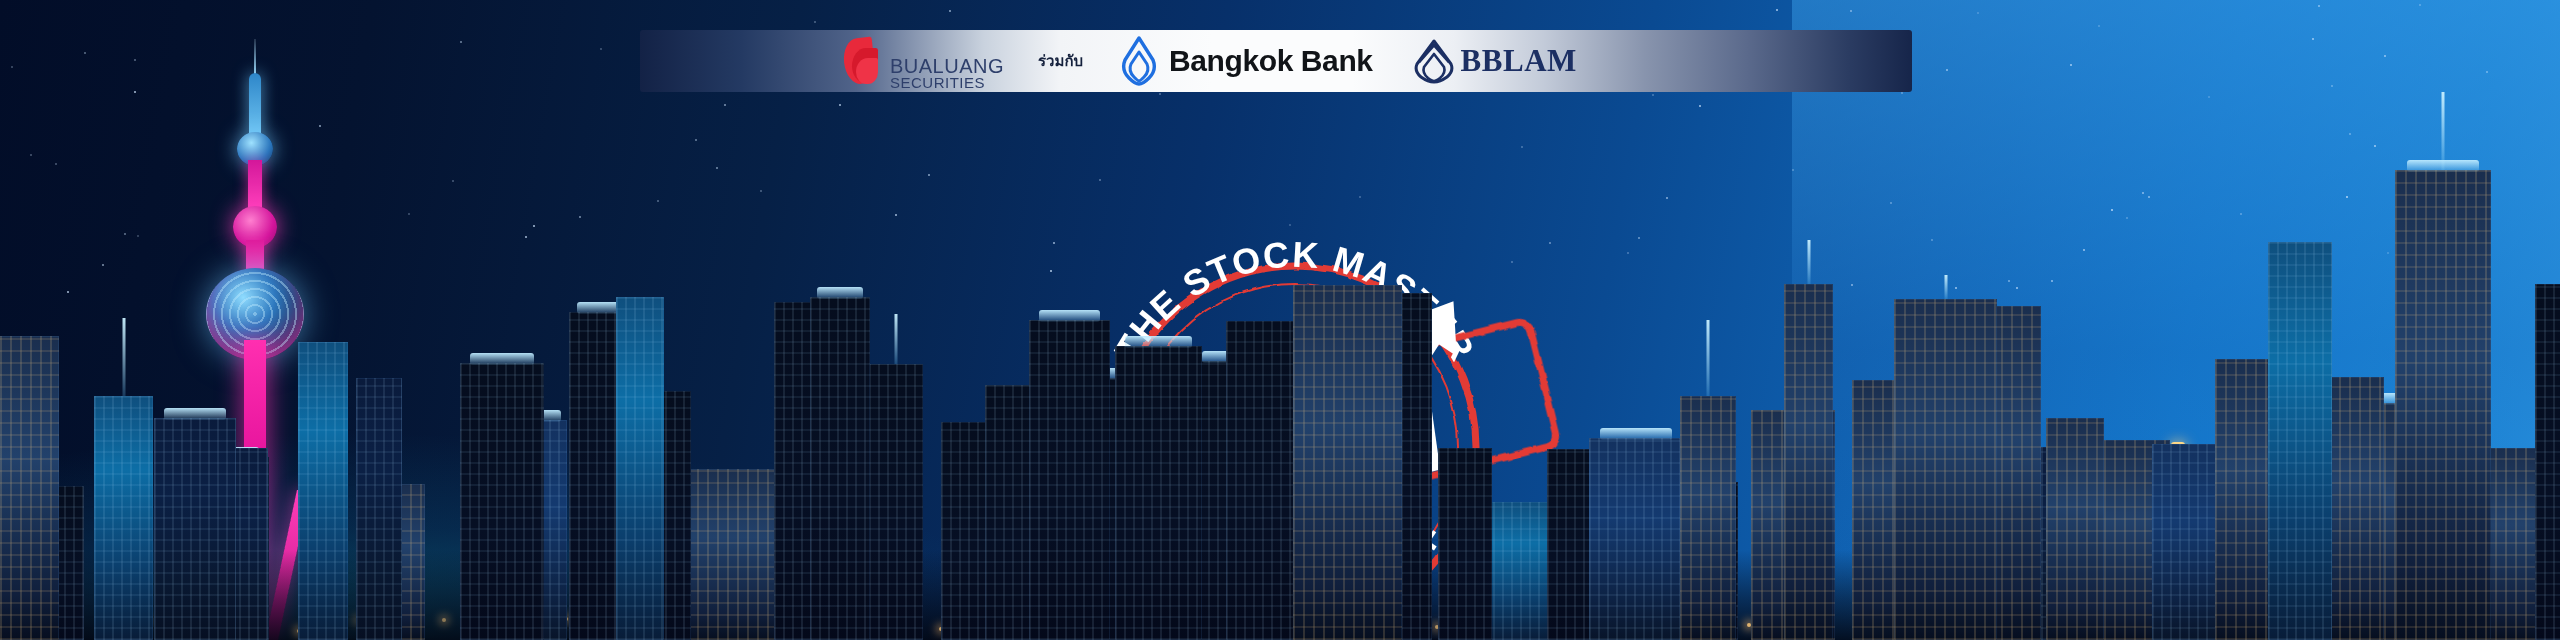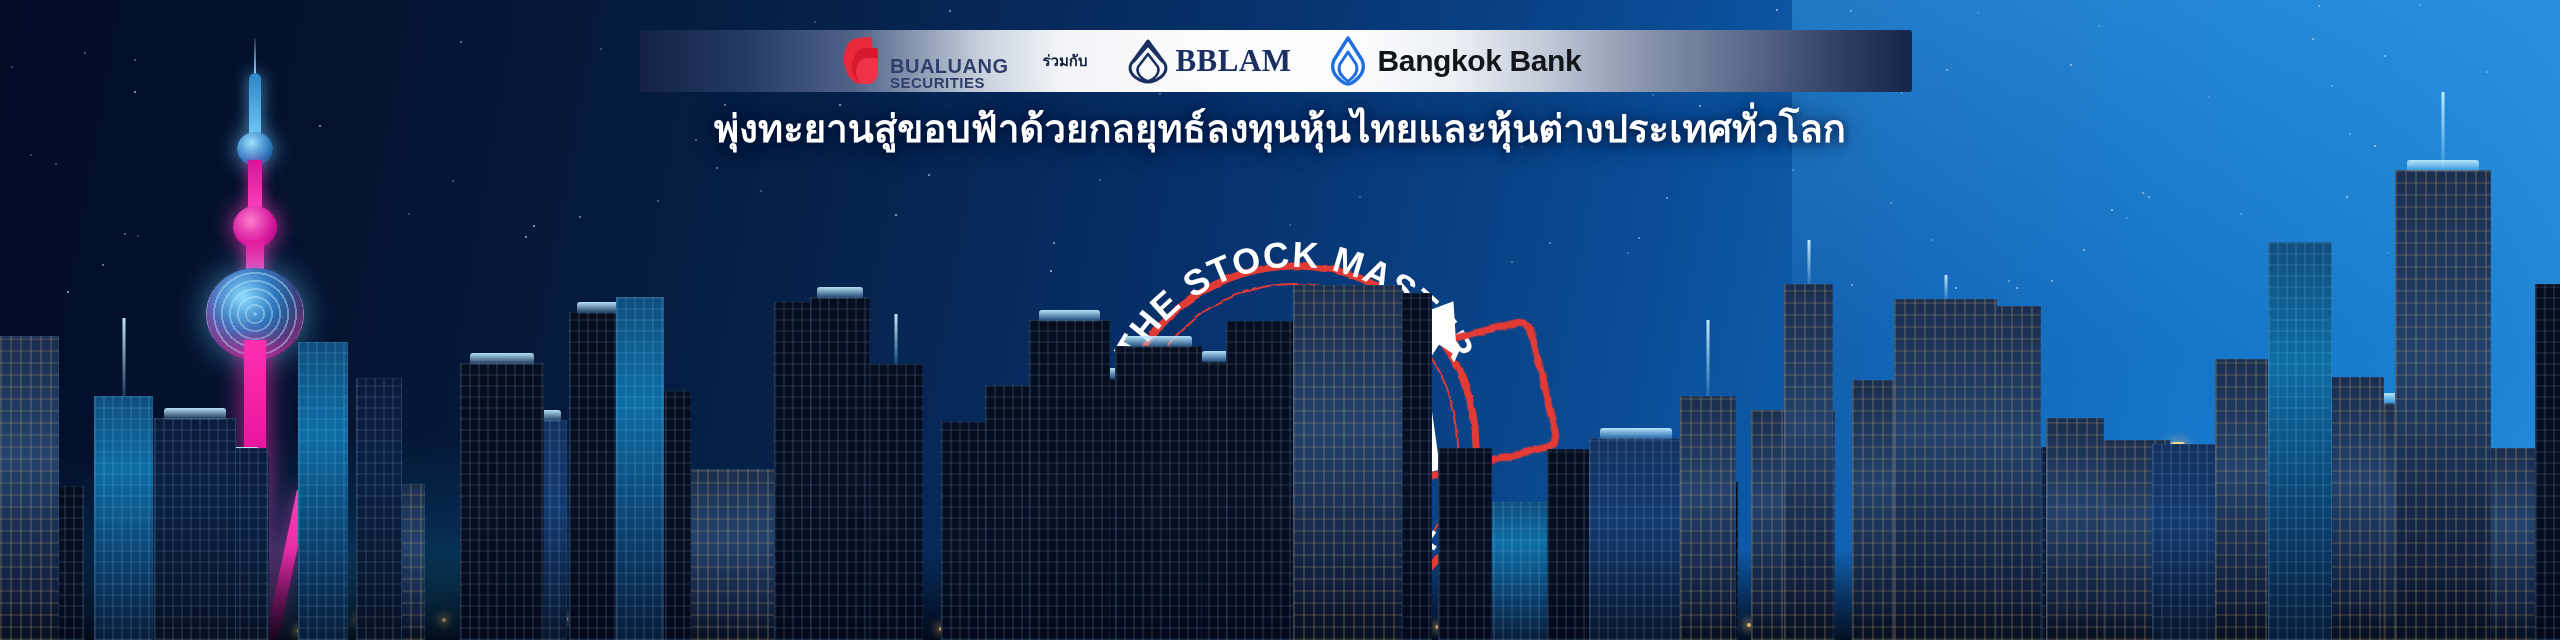--- a/index.html
+++ b/index.html
@@ -132,21 +132,21 @@
   }
   .logoslot{ display:flex; align-items:center; justify-content:center; height:100%; }
 
   
   .bls{ margin-left:200px; display:flex; align-items:center; gap:8px; }
   .bls-mark{ position:relative; width:42px; height:50px; }
   .bls-mark i{ position:absolute; border-radius:0 70% 0 70%; background:#e8293b; }
   .bls-mark i:nth-child(1){ left:4px; top:2px; width:30px; height:46px; border-radius:60% 8% 60% 60%; transform:rotate(-6deg); }
   .bls-mark i:nth-child(2){ left:12px; top:12px; width:26px; height:34px; border-radius:70% 10% 60% 60%; background:#d6192c; }
   .bls-mark i:nth-child(3){ left:16px; top:22px; width:22px; height:26px; border-radius:70% 10% 60% 60%; background:#ef3347; }
-  .bls-txt{ line-height:.98; color:#2e3f6b; font-weight:bold; letter-spacing:.5px;margin-top:26px; }
+  .bls-txt{ line-height:.98; color:#2e3f6b; font-weight:normal; letter-spacing:.5px;margin-top:26px; }
   .bls-txt .l1{ font-size:20px; display:block; }
   .bls-txt .l2{ font-size:15px; display:block; }
 
   .ruamkub{ margin-left:34px; color:#15213d; font-size:15px; font-weight:bold; }
 
   
   .bbl{ margin-left:36px; display:flex; align-items:center; gap:10px; }
   .bbl-mark{ position:relative; width:40px; height:50px; }
   .bbl-mark svg{ width:40px; height:50px; display:block; }
   .bbl-txt{ color:#111418; font-size:30px; font-weight:bold; letter-spacing:-.4px; }
@@ -482,44 +482,43 @@
           <i></i>
         </div>
       <div class="bls-txt">
         <span class="l1">BUALUANG</span>
         <span class="l2">SECURITIES</span>
       </div>
     </div>
 
     <div class="ruamkub">ร่วมกับ</div>
 
+    <div class="logoslot bbl">
+      <div class="bbl-mark">
+        <svg viewBox="0 0 40 50">
+          <path d="M20 2 L34 24 Q38 34 30 42 Q24 48 20 48 Q16 48 10 42 Q2 34 6 24 Z" fill="none" stroke="#1f6fe0" stroke-width="3.4" stroke-linejoin="round"></path>
+          <path d="M20 16 L28 28 Q31 35 25 41 Q21 45 20 45 Q19 45 15 41 Q9 35 12 28 Z" fill="none" stroke="#1f6fe0" stroke-width="3" stroke-linejoin="round"></path>
+        </svg>
+      </div>
+      <div class="bbl-txt">Bangkok Bank</div>
+    </div>
+
     <div class="logoslot bblam">
       <div class="bblam-mark">
         <svg viewBox="0 0 42 46">
           <path d="M21 3 L38 26 Q41 33 34 39 Q27 44 21 44 Q15 44 8 39 Q1 33 4 26 Z" fill="none" stroke="#1c2f63" stroke-width="3" stroke-linejoin="round"></path>
           <path d="M21 16 L31 29 Q33 35 27 40 Q23 43 21 43 Q19 43 15 40 Q9 35 11 29 Z" fill="none" stroke="#1c2f63" stroke-width="2.6" stroke-linejoin="round"></path>
           <path d="M6 24 L21 7 L36 24" fill="none" stroke="#1c2f63" stroke-width="3" stroke-linejoin="round"></path>
         </svg>
       </div>
       <div class="bblam-txt">BBLAM</div>
     </div>
 
-    <div class="logoslot bbl">
-      <div class="bbl-mark">
-        <svg viewBox="0 0 40 50">
-          <path d="M20 2 L34 24 Q38 34 30 42 Q24 48 20 48 Q16 48 10 42 Q2 34 6 24 Z" fill="none" stroke="#1f6fe0" stroke-width="3.4" stroke-linejoin="round"></path>
-          <path d="M20 16 L28 28 Q31 35 25 41 Q21 45 20 45 Q19 45 15 41 Q9 35 12 28 Z" fill="none" stroke="#1f6fe0" stroke-width="3" stroke-linejoin="round"></path>
-        </svg>
-      </div>
-      <div class="bbl-txt">Bangkok Bank</div>
-    </div>
-
   </div>
 
-  <div class="headline">พุ่งทะยานสู่ขอบฟ้าด้วยกลยุทธ์ลงทุนหุ้นไทยและหุ้นต่างประเทศทั่วโลก</div>
 
   <div class="badge">
     <svg viewBox="0 0 470 400">
       <defs>
         <path id="arcTop" d="M 55 215 A 180 180 0 0 1 415 215" fill="none"></path>
         <path id="arcBot" d="M 62 215 A 173 173 0 0 0 408 215" fill="none"></path>
         <filter id="rough">
           <feTurbulence type="fractalNoise" baseFrequency="0.06" numOctaves="3" seed="7" result="n"></feTurbulence>
           <feDisplacementMap in="SourceGraphic" in2="n" scale="4" xChannelSelector="R" yChannelSelector="G"></feDisplacementMap>
         </filter>

